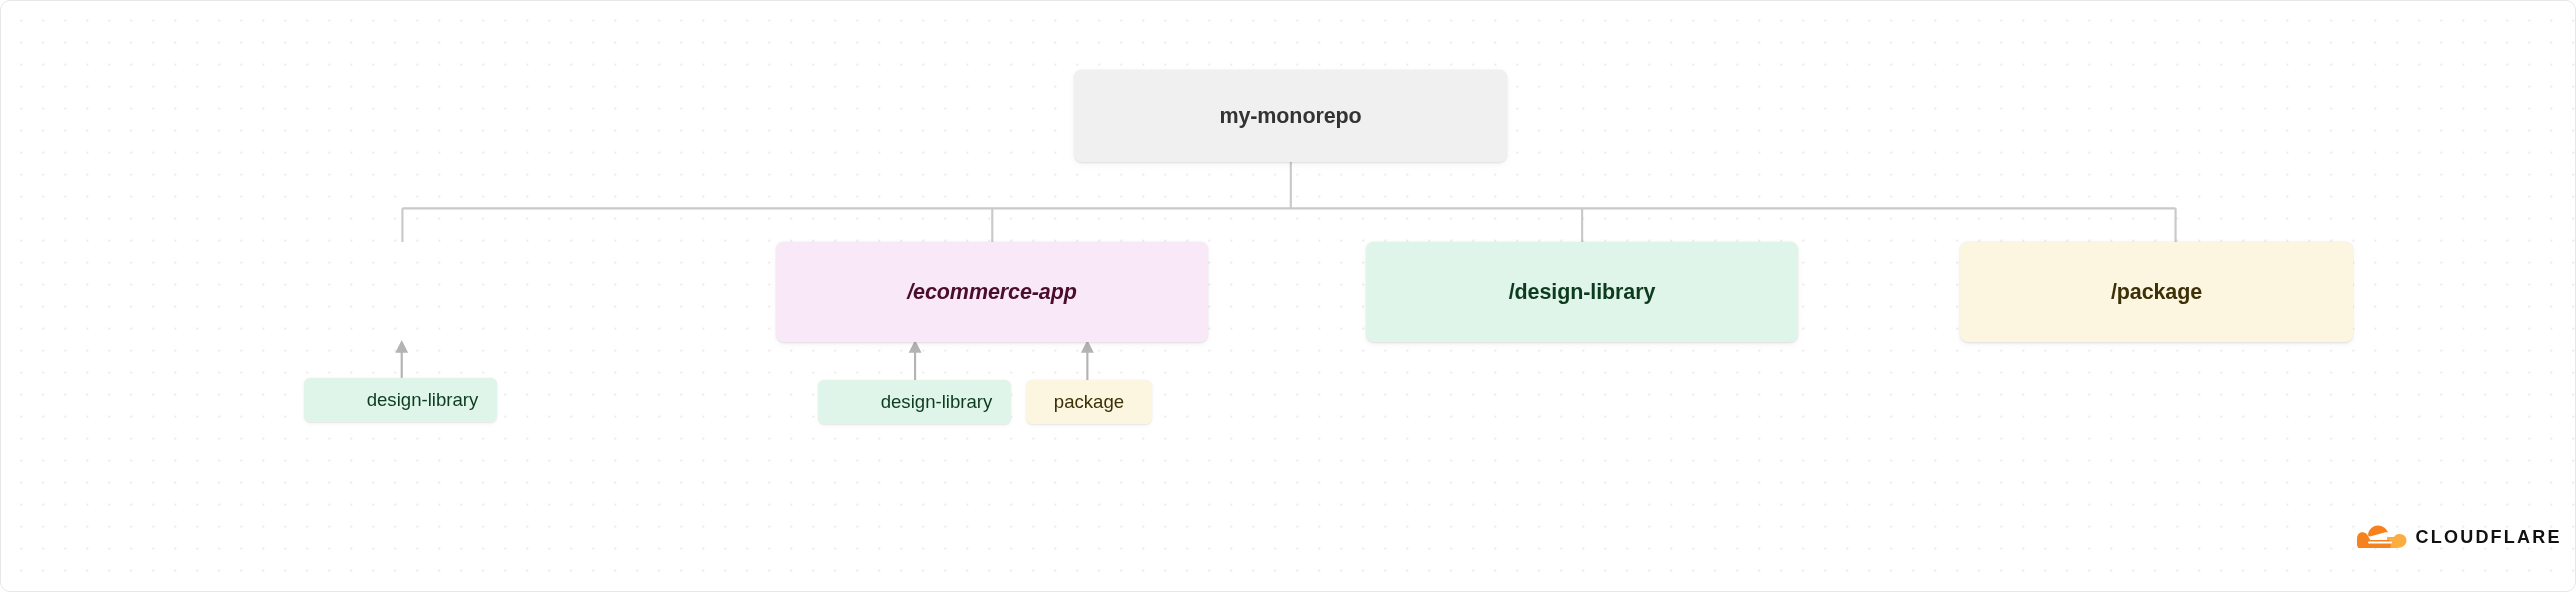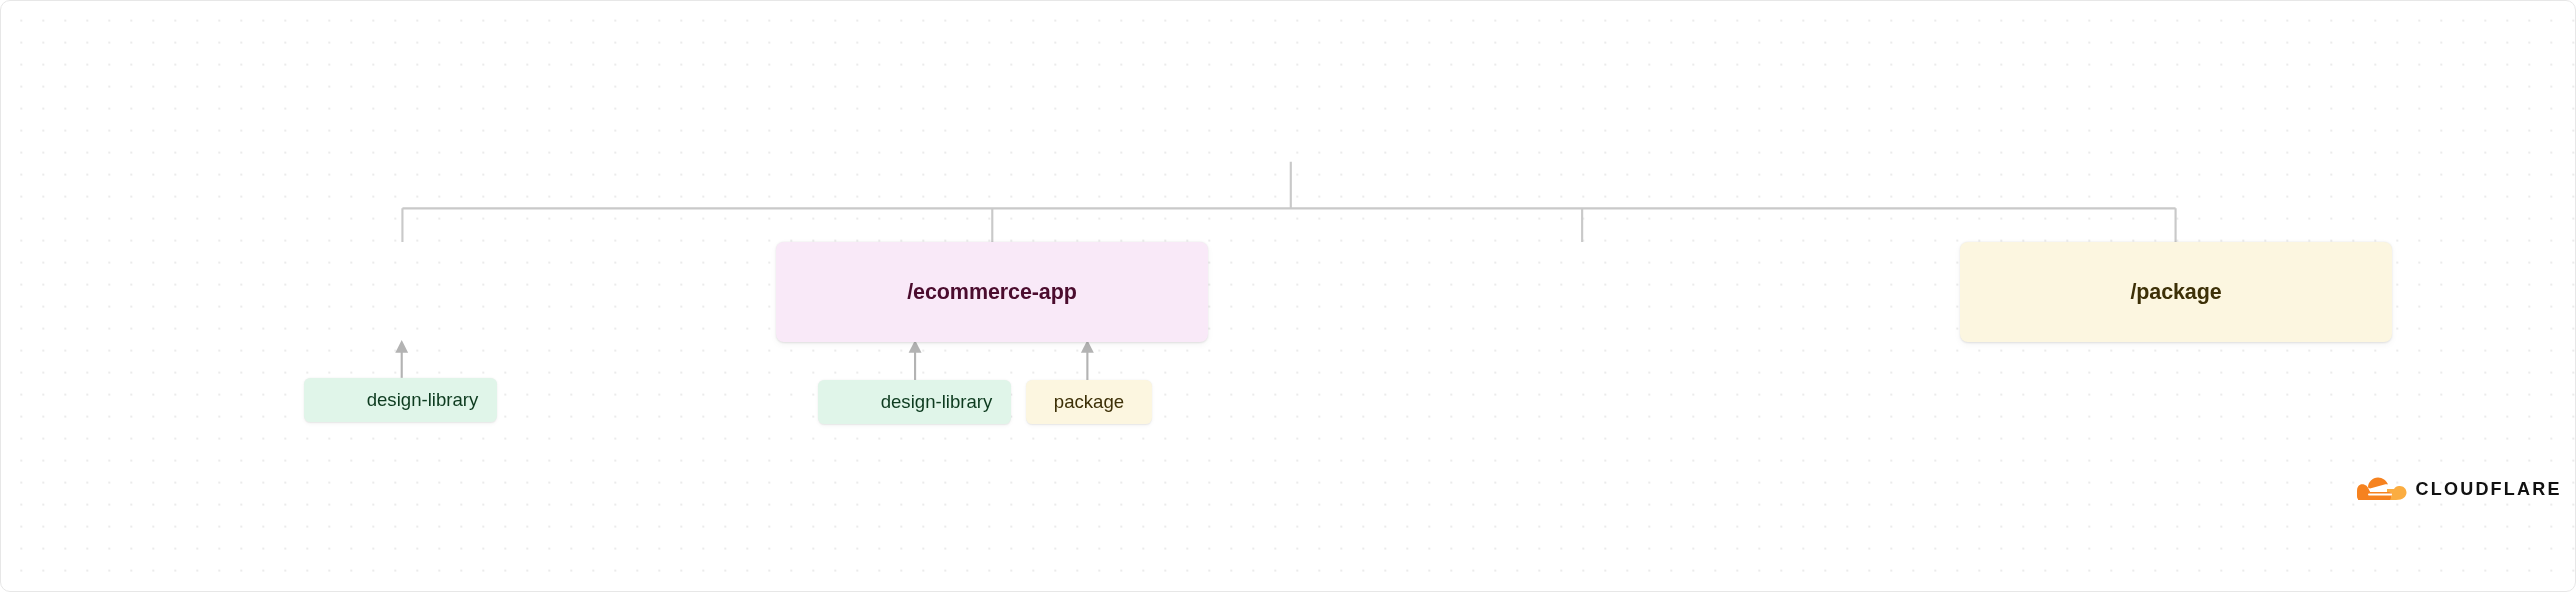--- a/index.html
+++ b/index.html
@@ -50,21 +50,21 @@
     letter-spacing: -0.1px;
     white-space: nowrap;
   }
 
   .node.root       { background: #f0f0f0; }
   .node.root .node-label       { color: #333333; font-size: 21.5px; }
 
   .node.marketing  { background: #e9f1fd; }
   .node.marketing .node-label  { color: #102a6b; font-size: 21.5px; }
 
-  .node.ecommerce  { background: #f9e9f8; }
+  .node.ecommerce  { background: #f9e9f8; font-style: italic; }
   .node.ecommerce .node-label  { color: #4b0c2e; font-size: 21.5px; }
 
   .node.designlib  { background: #e0f5e9; }
   .node.designlib .node-label  { color: #0d3b1f; font-size: 21.5px; }
 
   .node.pkg        { background: #fcf6e0; }
   .node.pkg .node-label        { color: #3d3007; font-size: 21.5px; }
 
   
   .chip {
@@ -119,38 +119,44 @@
       <path d="M1277 530 L1277 484"></path>
       <path d="M1518 530 L1518 484"></path>
     </g>
     <g fill="#b3b3b3">
       <polygon points="559,474 550,492 568,492"></polygon>
       <polygon points="1277,474 1268,492 1286,492"></polygon>
       <polygon points="1518,474 1509,492 1527,492"></polygon>
     </g>
   </svg>
 
+  <div class="node root" style="left:1073px; top:69px; width:433px; height:92px;">
+    <span class="node-label">my-monorepo</span>
+  </div>
 
 
   <div class="node ecommerce" style="left:775px; top:241px; width:432px; height:100px;">
     <span class="node-label">/ecommerce-app</span>
   </div>
 
+  <div class="node designlib" style="left:1365px; top:241px; width:432px; height:100px;">
+    <span class="node-label">/design-library</span>
+  </div>
 
-  <div class="node pkg" style="left:1959px; top:241px; width:432px; height:100px;">
+  <div class="node pkg" style="left:1959px; top:241px; width:393px; height:100px;">
     <span class="node-label">/package</span>
   </div>
 
   <div class="chip green" style="left:303px; top:377px; width:193px; height:44px;">design-library</div>
 
   <div class="chip green" style="left:817px; top:379px; width:193px; height:44px;">design-library</div>
 
   <div class="chip cream" style="left:1025px; top:379px; width:126px; height:44px;">package</div>
 
-  <div id="cf-logo" style="left:2356px; top:476px;">
+  <div id="cf-logo" style="left:2356px; top:524px;">
     <svg width="50" height="24" viewBox="0 0 100 48" xmlns="http://www.w3.org/2000/svg">
       <path d="M78 46 C 92 46 99 39 99 31 C 99 23 92 17 84 18 C 80 18 76 20 74 24
                L 60 24 L 60 46 Z" fill="#fbad41"></path>
       <path d="M66 46 L 69 36 C 70 32 68 30 64 30 L 26 30
                C 24 24 18 20 12 21 C 5 22 0 28 0 35 C 0 39 1 43 3 46 Z" fill="#f6821f"></path>
       <path d="M22 21 C 22 10 31 1 42 1 C 51 1 59 7 62 15
                C 60 14 57 14 55 15 L 26 23 Z" fill="#f6821f"></path>
       <path d="M26 30 L 64 30 C 68 30 70 32 69 36 L 68 40 L 24 40 Z" fill="#ffffff" opacity="0.9"></path>
       <path d="M66 46 L 69 36 C 70 32 68 30 64 30 L 26 30
                C 24 24 18 20 12 21 C 5 22 0 28 0 35 C 0 39 1 43 3 46 Z" fill="#f6821f" opacity="0"></path>

